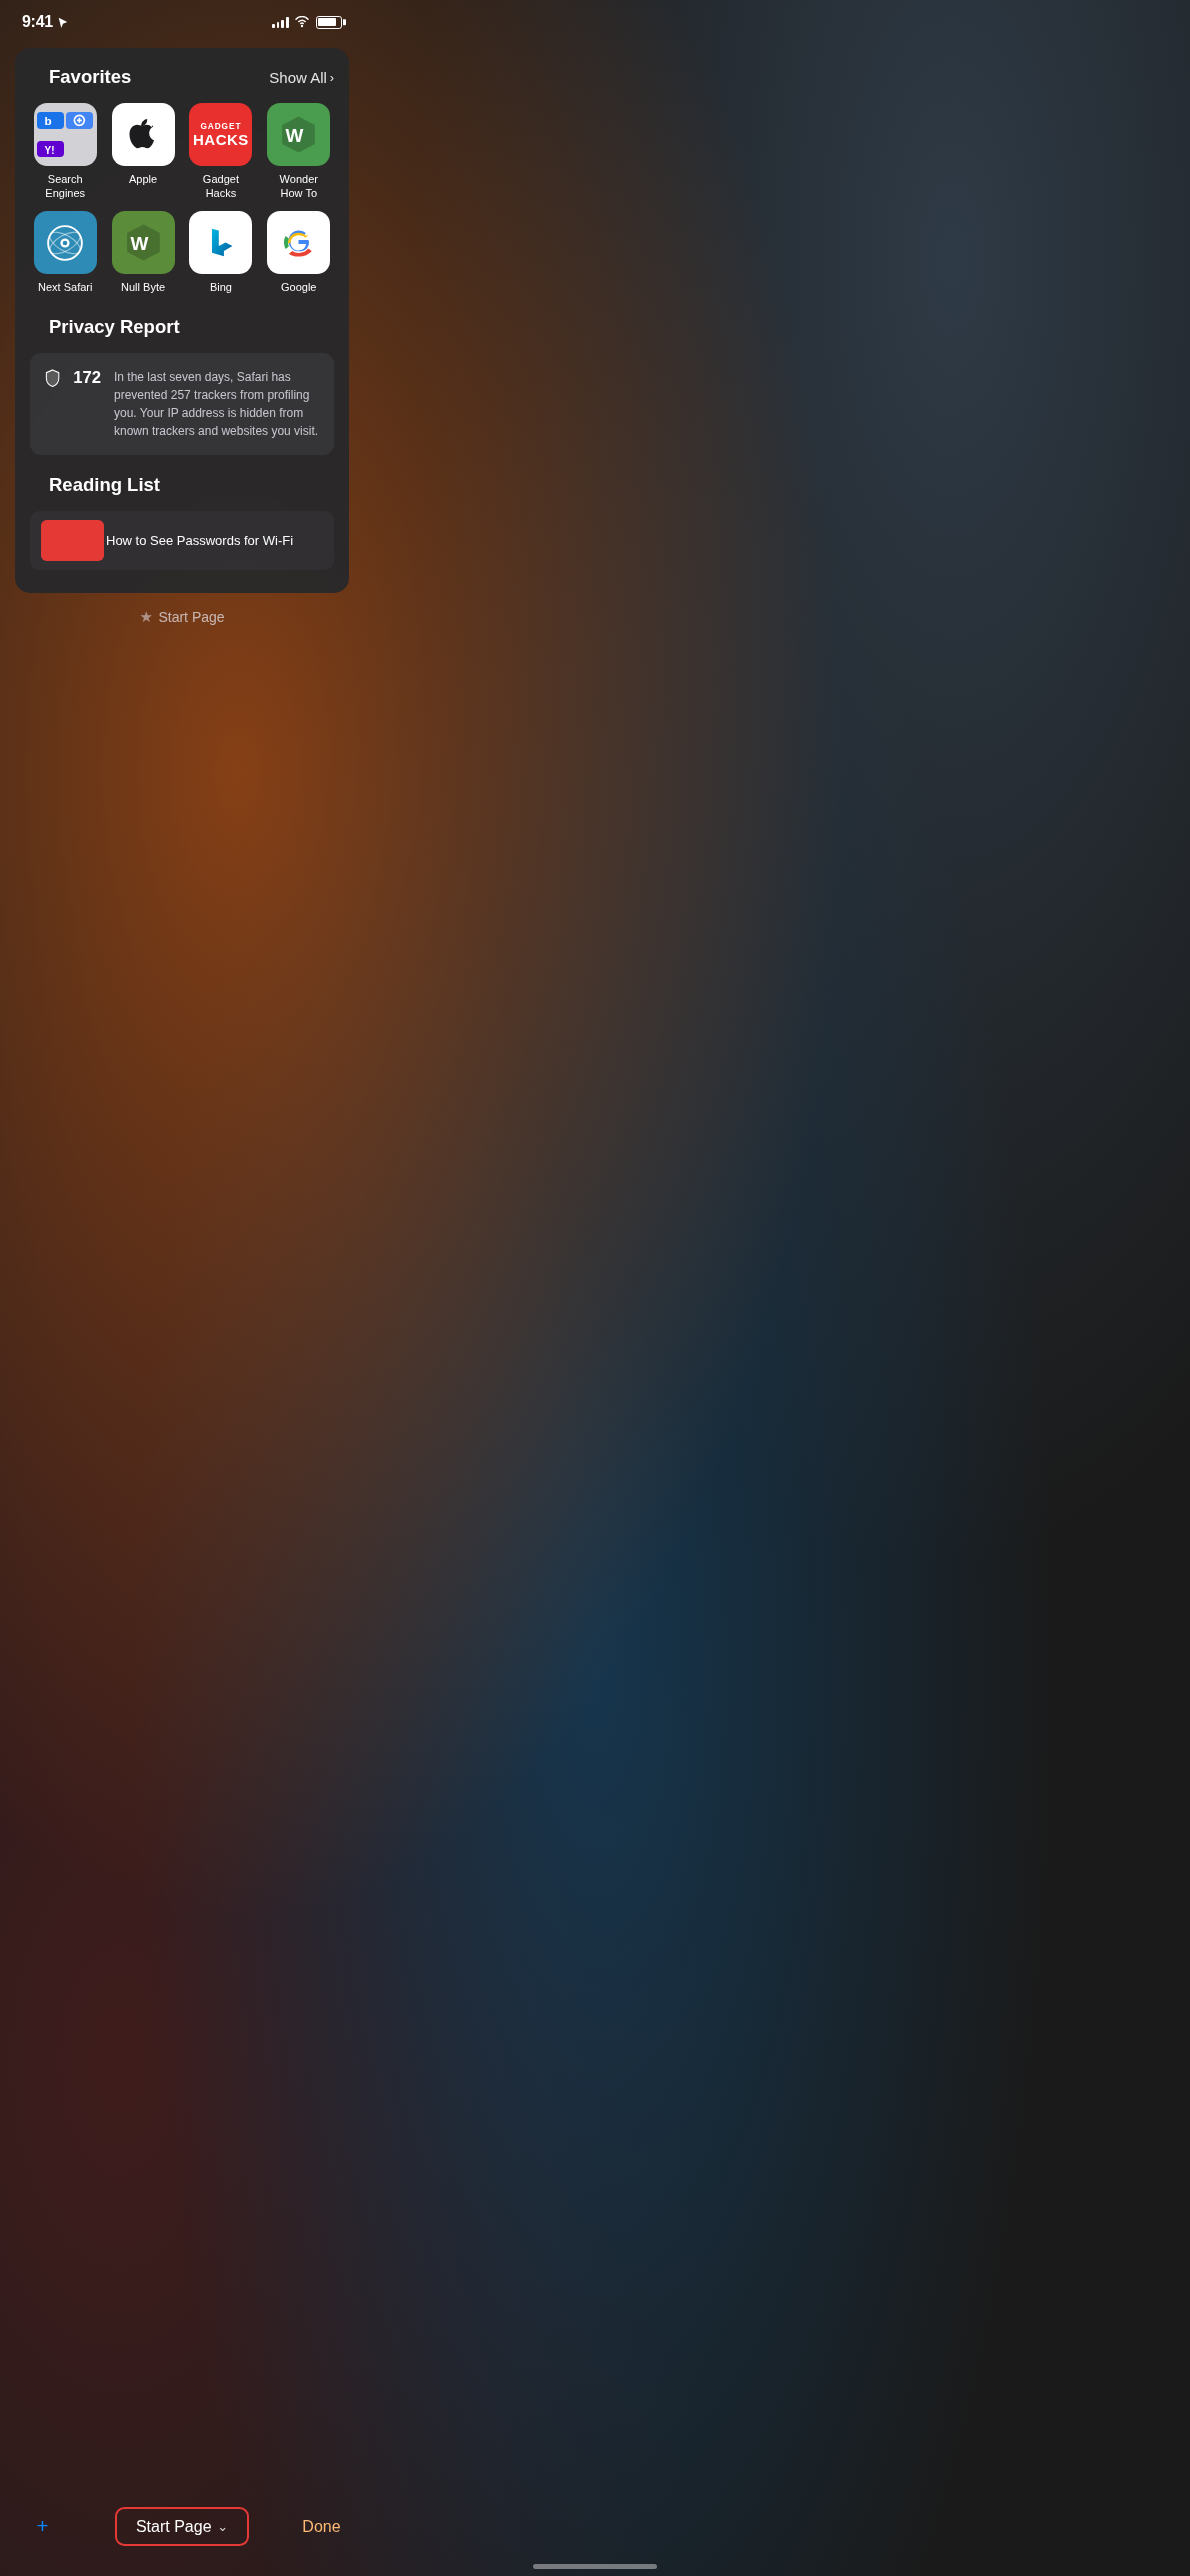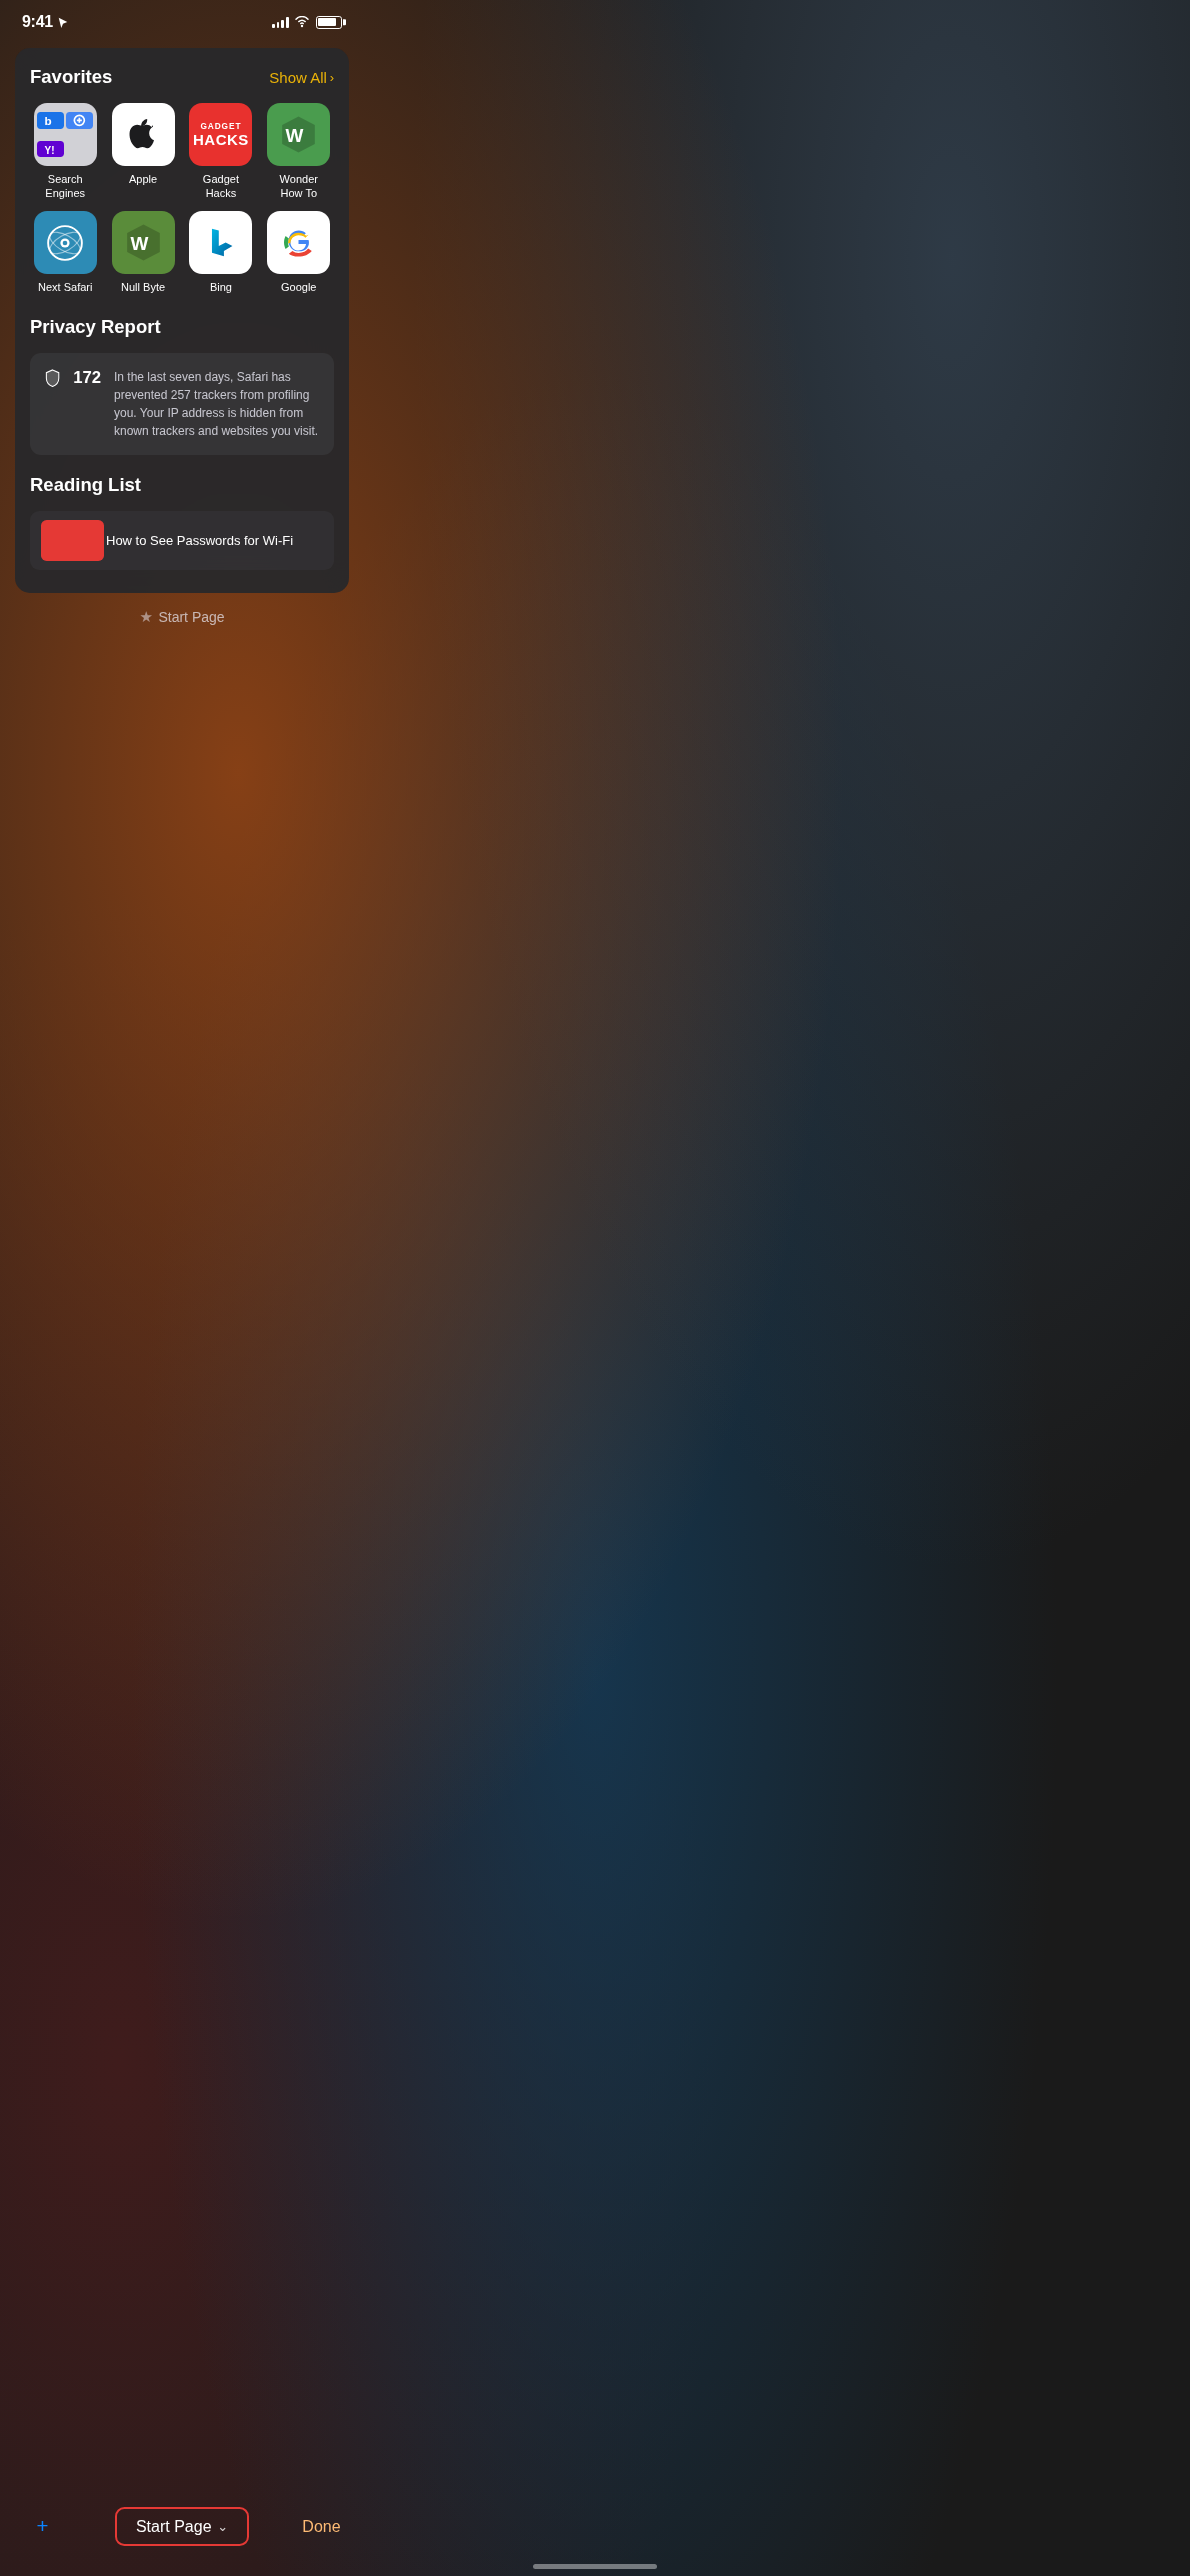--- a/index.html
+++ b/index.html
@@ -118,31 +118,32 @@
       padding: 18.5px 15px;
       backdrop-filter: blur(18.5px);
     }
 
     
     .section-header {
       display: flex;
       justify-content: space-between;
       align-items: center;
       margin-bottom: 15px;
+      margin-left: 19px;
     }
 
     .section-title {
       font-size: 18.5px;
       font-weight: 700;
       color: white;
     }
 
     .show-all-btn {
       font-size: 15px;
-      color: #eab308;
+      color: #e5e5e5;
       display: flex;
       align-items: center;
       gap: 2.8px;
       cursor: pointer;
     }
 
     .show-all-chevron {
       font-size: 13px;
     }
 

